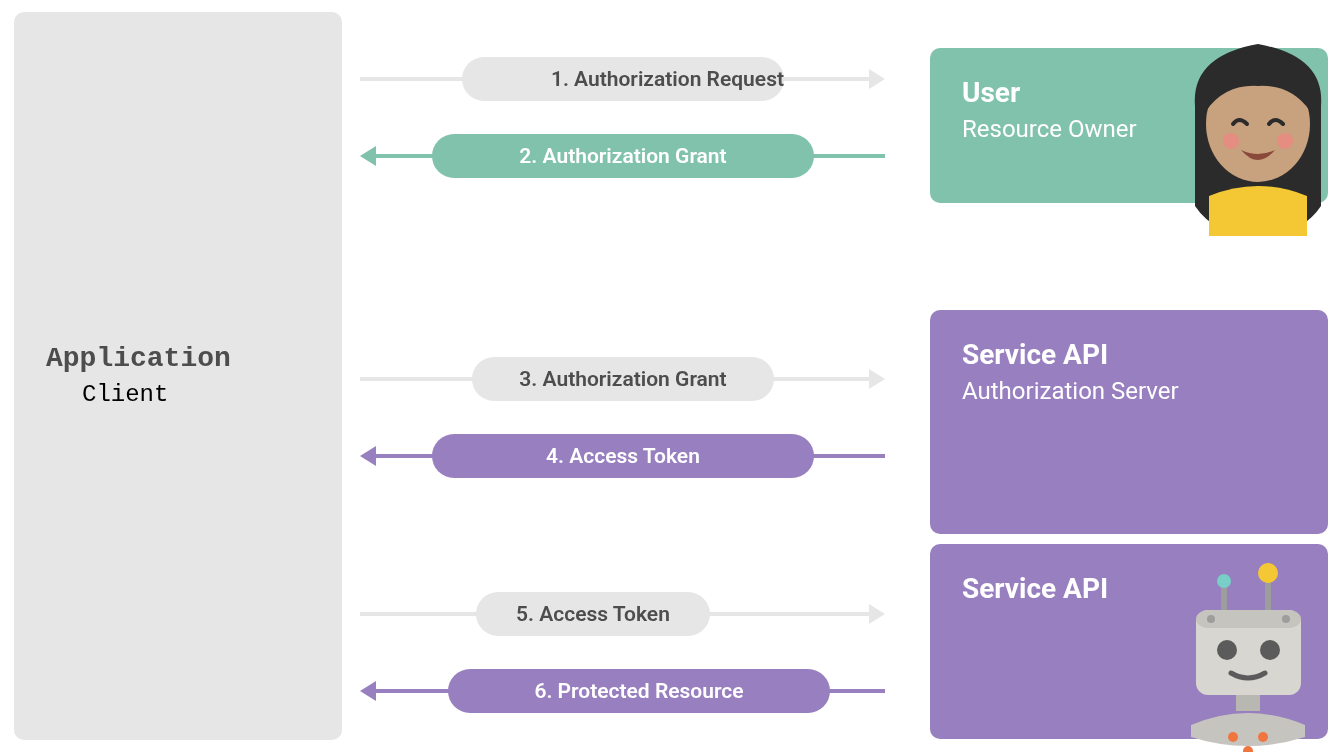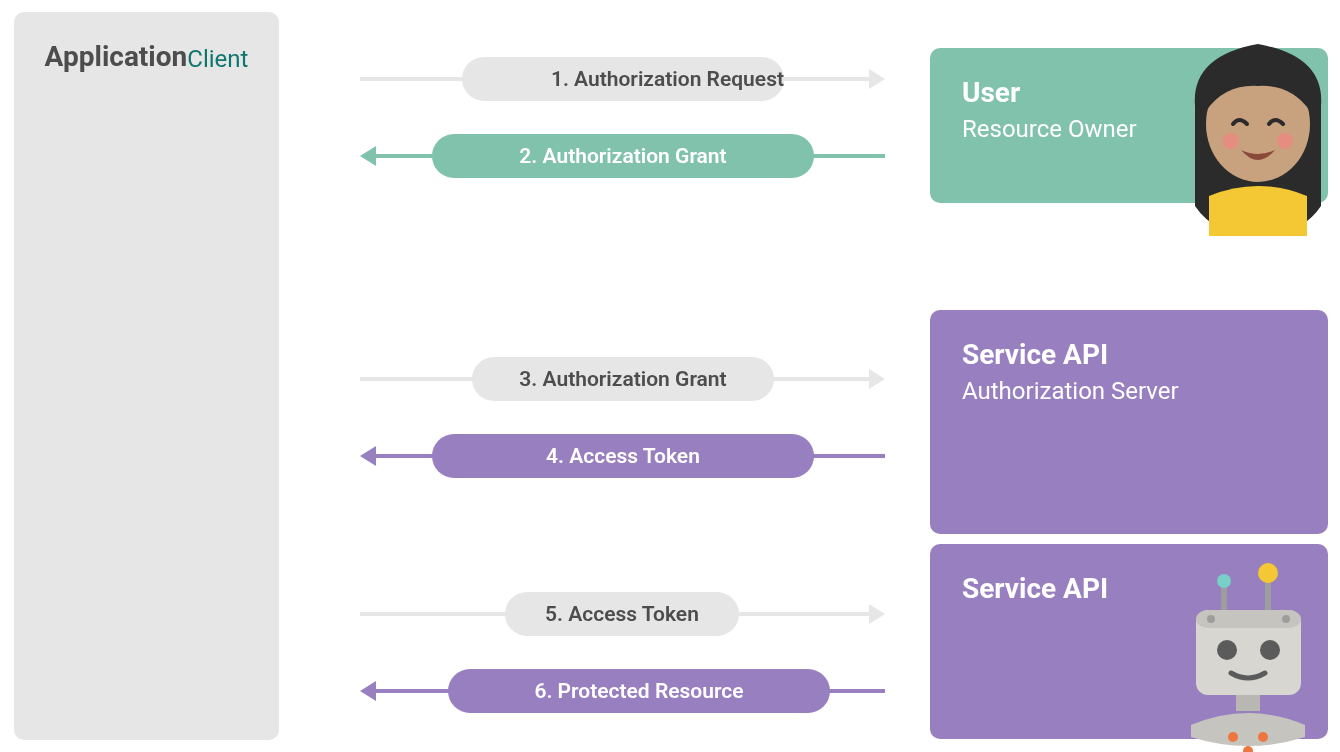--- a/index.html
+++ b/index.html
@@ -26,29 +26,30 @@
     font-weight: 400;
     font-size: 24px;
     margin-top: 4px;
     line-height: 1.3;
   }
 
   
   #application-box {
     left: 14px;
     top: 12px;
-    width: 265px;
+    width: 328px;
     height: 728px;
     background: #e6e6e6;
     display: flex;
-    flex-direction: row;
+    flex-direction: column;
     justify-content: center;
+    font-family: Liberation Mono, monospace;
   }
   #application-box .title { color: #4d4d4d; }
-  #application-box .subtitle { color: #0f766e; }
+  #application-box .subtitle { color: #000000; margin-left: 36px; }
 
   
   #user-box {
     right: 12px;
     top: 48px;
     width: 398px;
     height: 155px;
     background: #80c2ab;
   }
   #user-box .title, #user-box .subtitle { color: #ffffff; }
@@ -180,21 +181,21 @@
     <div class="shaft"></div>
 </div>
 <div class="pill purple" style="left:432px; top:434px; width:382px;text-align:right;">
   <span>4. Access Token</span>
 </div>
 
 <div class="arrow grey" style="left:360px; top:604px; width:525px;">
   <div class="shaft"></div>
     <div class="head-r"></div>
 </div>
-<div class="pill grey" style="left:505px; top:592px; width:234px;text-align:right;">
+<div class="pill grey" style="left:476px; top:592px; width:234px;text-align:right;">
   <span>5. Access Token</span>
 </div>
 
 <div class="arrow purple" style="left:360px; top:681px; width:525px;">
   <div class="head-l"></div>
     <div class="shaft"></div>
 </div>
 <div class="pill purple" style="left:448px; top:669px; width:382px;">
   <span>6. Protected Resource</span>
 </div>

